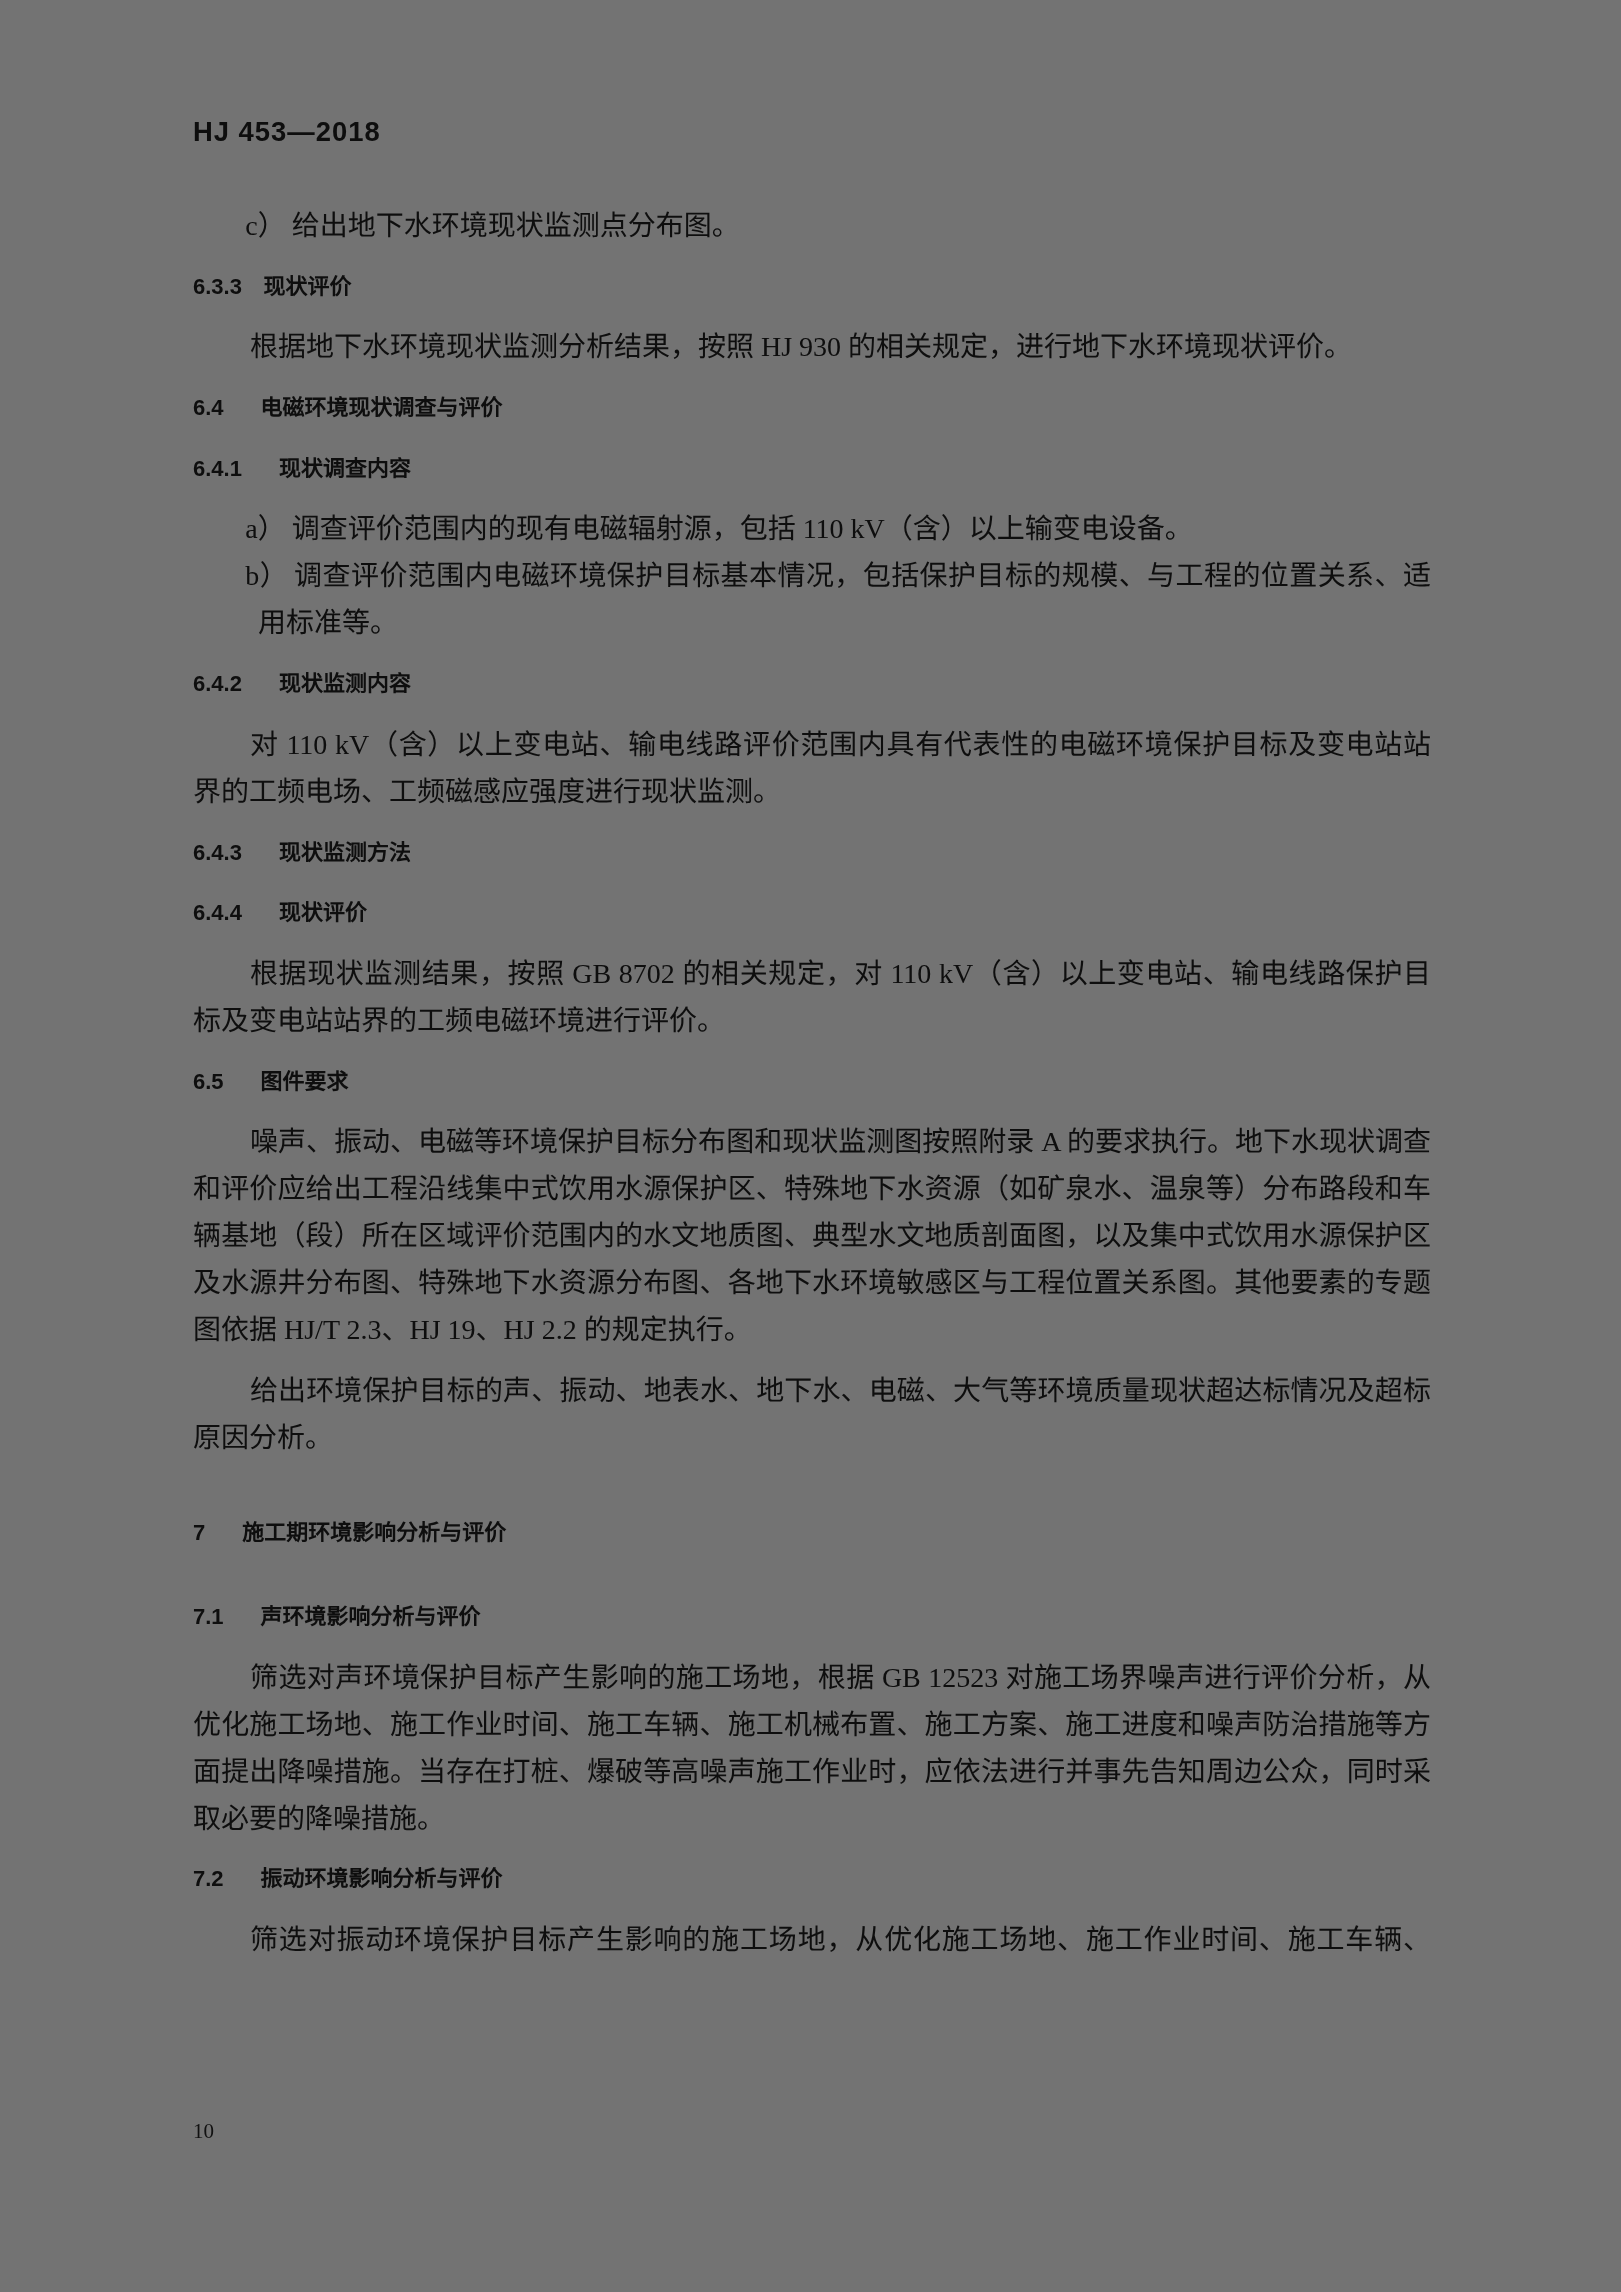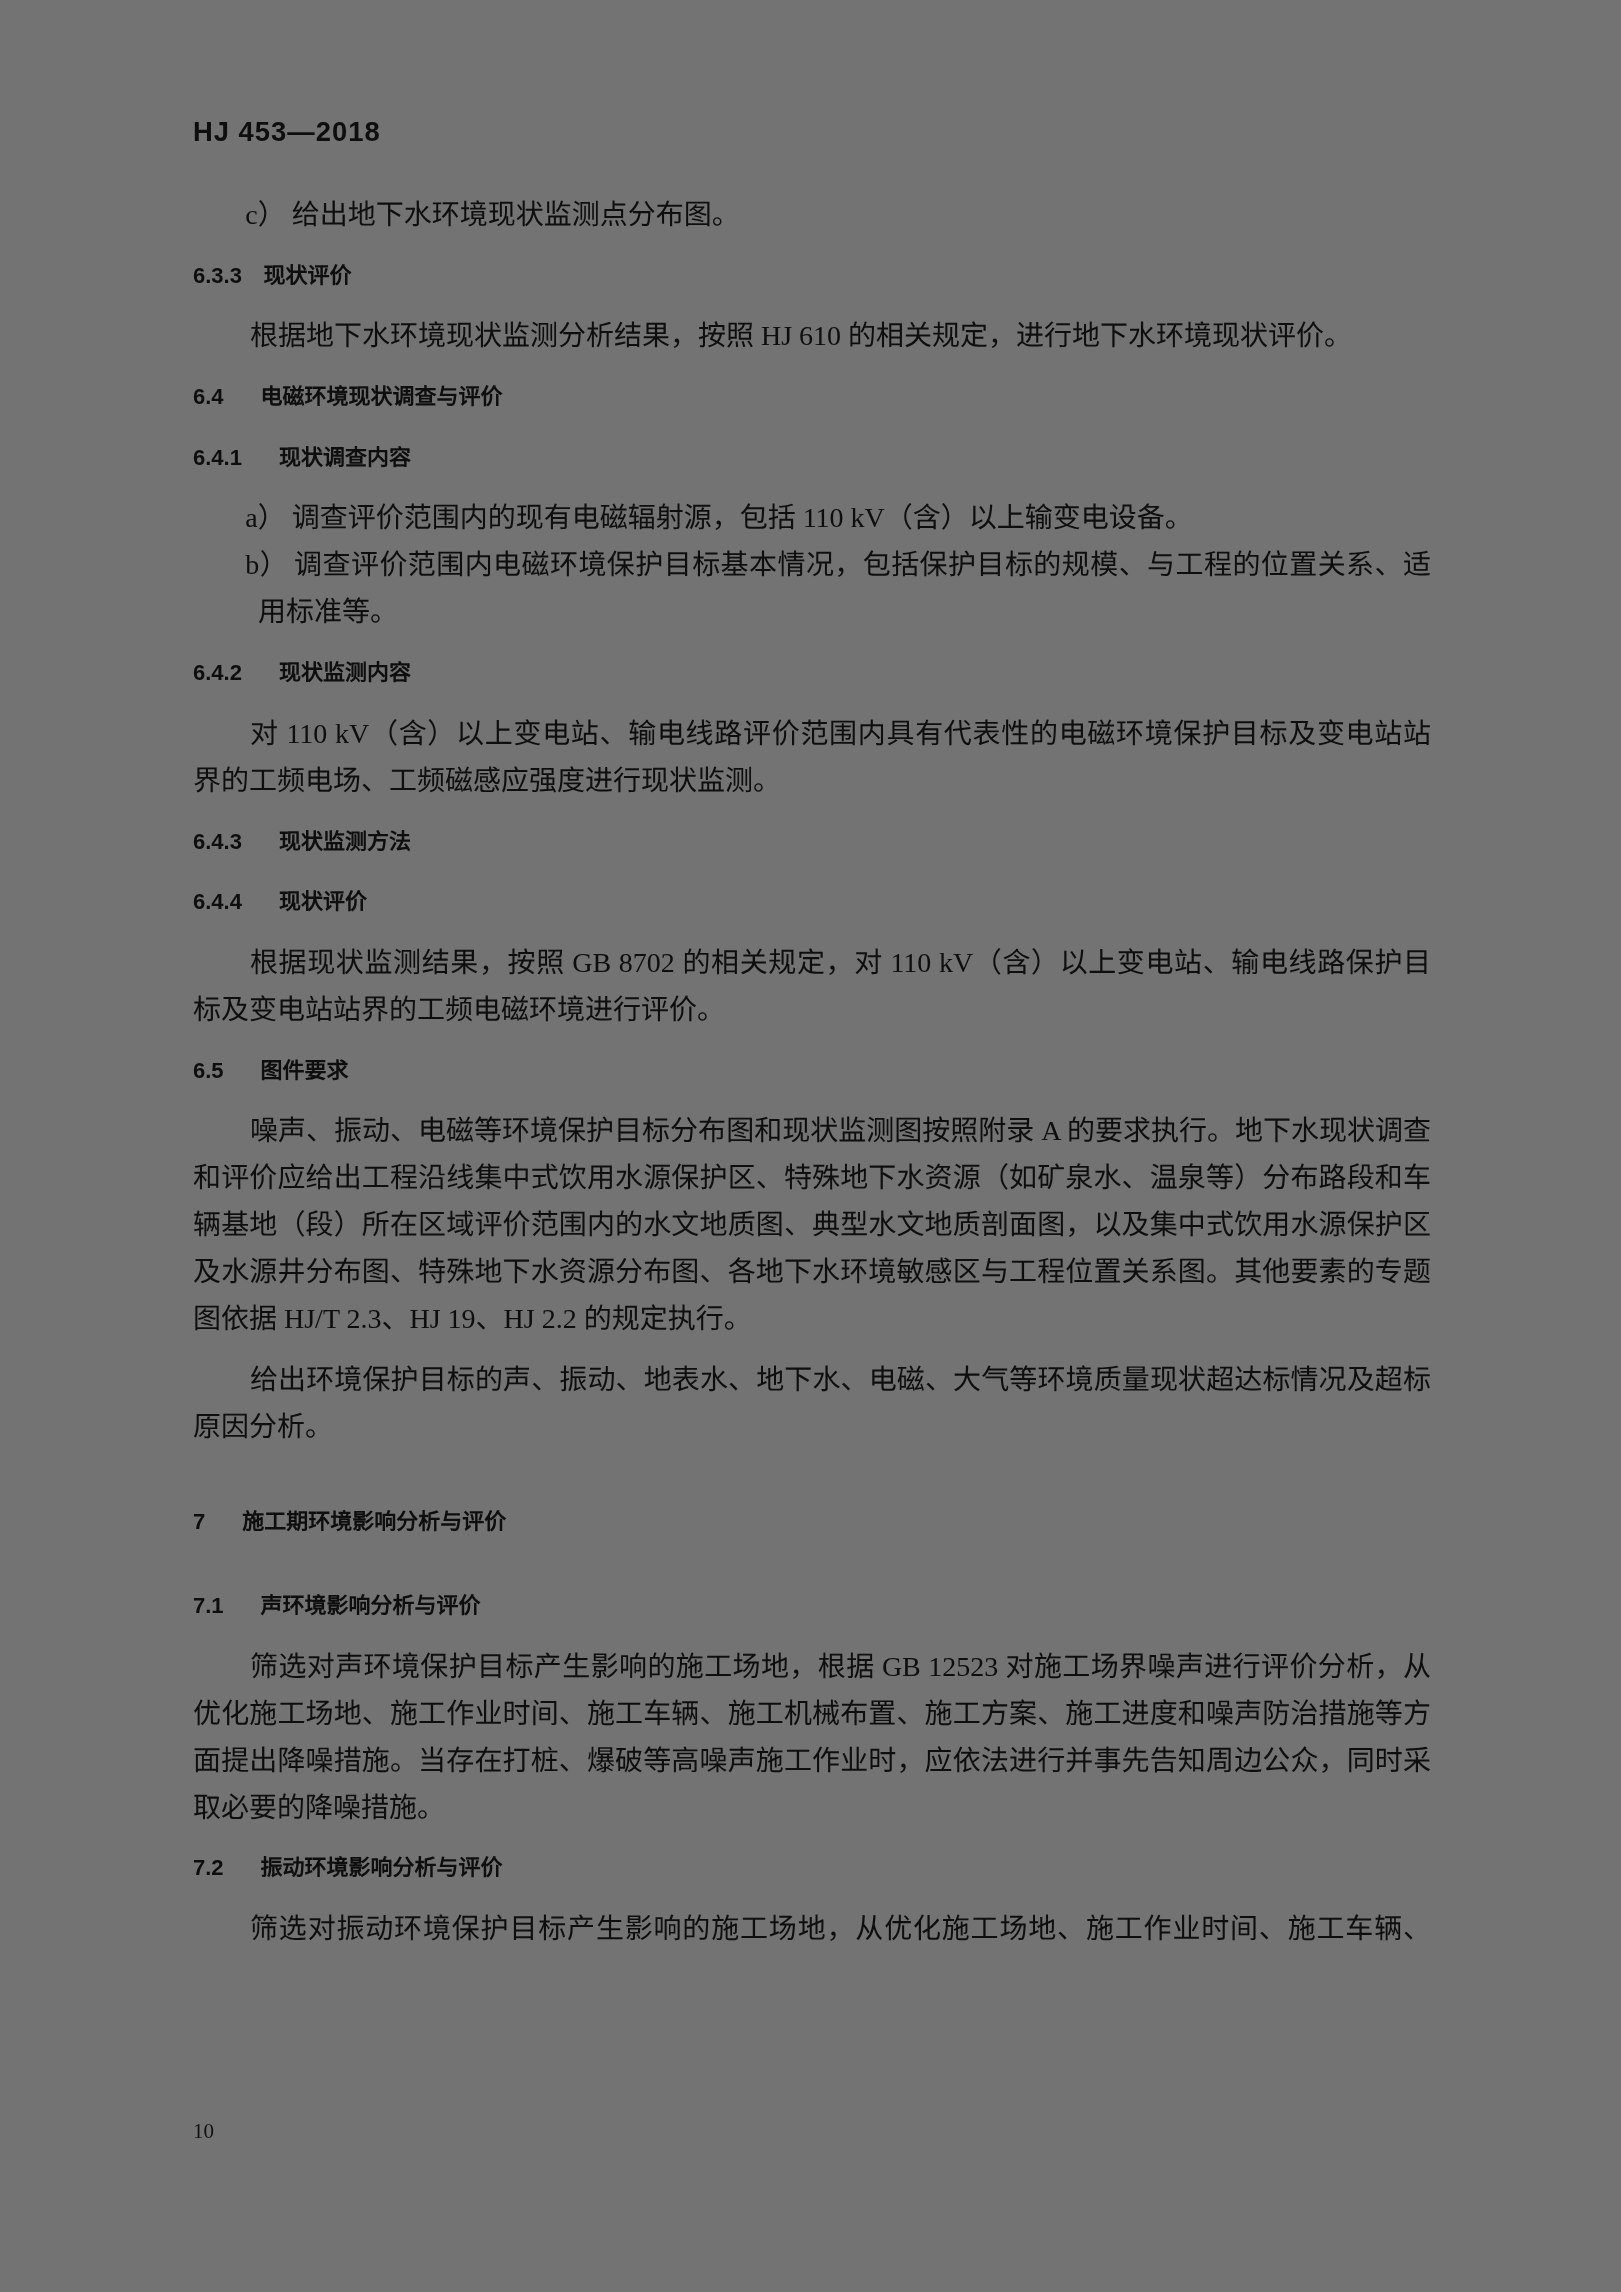--- a/index.html
+++ b/index.html
@@ -31,21 +31,21 @@
     font-family: "Liberation Serif", "DejaVu Serif", serif;
     font-size: 28px;
     line-height: 47px;
     text-align: justify;
   }
   .para {
     text-indent: 57px;
     margin: 13.7px 0;
   }
   .para.fill { text-align-last: justify; }
-  .list { margin: 1px 0; }
+  .list { margin: 12px 0; }
   .list-item {
     padding-left: 65px;
     text-indent: -12.7px;
   }
   .list-item .marker { padding-right: 5.9px; }
   h1.h, h2.h, h3.h {
     font-family: "Liberation Sans", "DejaVu Sans", sans-serif;
     font-weight: bold;
     font-size: 22px;
     line-height: 47px;
@@ -72,21 +72,21 @@
   <div class="running-header">HJ 453—2018</div>
 
   <div class="doc">
 
     <div class="list">
       <div class="list-item"><span class="marker">c）</span><span>给出地下水环境现状监测点分布图。</span></div>
     </div>
 
     <h3 class="h gap-sm"><span class="hnum">6.3.3</span><span class="htitle">现状评价</span></h3>
 
-    <p class="para">根据地下水环境现状监测分析结果，按照 HJ 610 的相关规定，进行地下水环境现状评价。</p>
+    <p class="para">根据地下水环境现状监测分析结果，按照 HJ 930 的相关规定，进行地下水环境现状评价。</p>
 
     <h2 class="h"><span class="hnum">6.4</span><span class="htitle">电磁环境现状调查与评价</span></h2>
 
     <h3 class="h"><span class="hnum">6.4.1</span><span class="htitle">现状调查内容</span></h3>
 
     <div class="list">
       <div class="list-item"><span class="marker">a）</span><span>调查评价范围内的现有电磁辐射源，包括 110 kV（含）以上输变电设备。</span></div>
       <div class="list-item"><span class="marker">b）</span><span>调查评价范围内电磁环境保护目标基本情况，包括保护目标的规模、与工程的位置关系、适用标准等。</span></div>
     </div>
 

